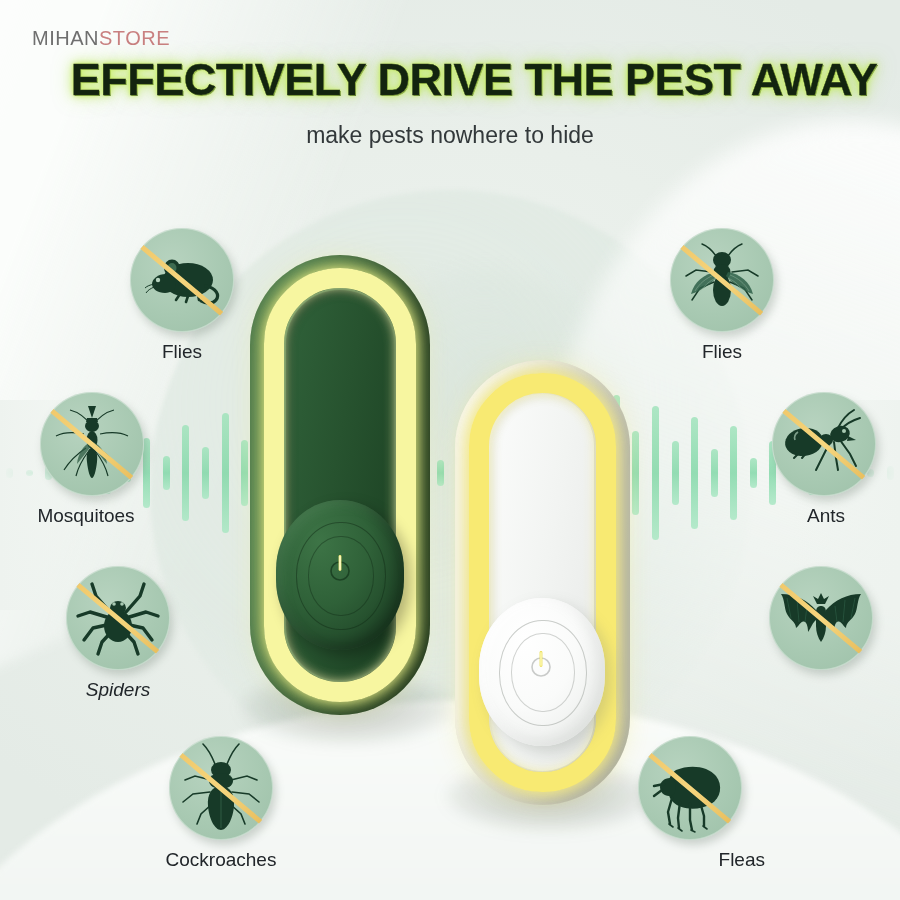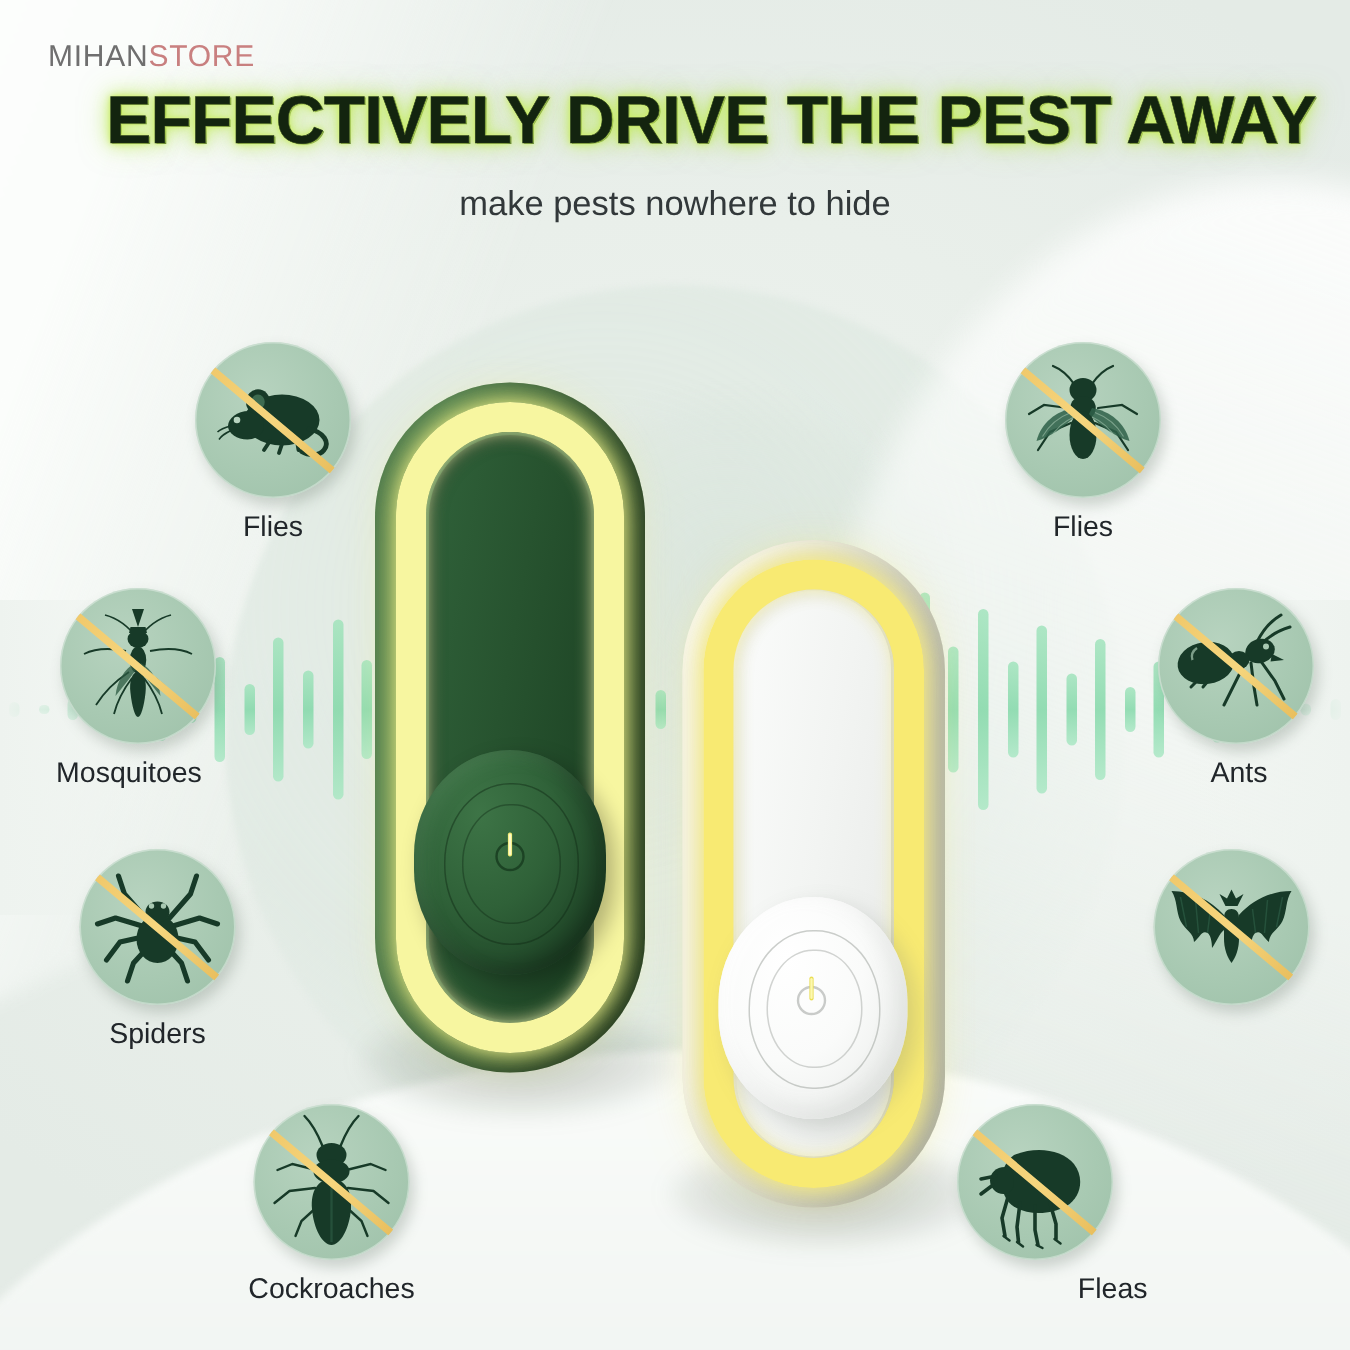--- a/index.html
+++ b/index.html
@@ -174,21 +174,21 @@
     transform:rotate(40deg);
     background:linear-gradient(90deg,#f0c86a 0%,#f6d67e 50%,#e8bd5c 100%);
     border-radius:3px;
   }
   .pest .label{
     margin-top:9px;font-size:19px;color:#21262a;white-space:nowrap;font-weight:400;
   }
   
   #pest-mice      {left:107px;top:228px;width:150px;}
   #pest-mosquitoes{left:17px; top:392px;width:150px;}
-  #pest-spiders   {left:30px; top:566px;width:150px;}
+  #pest-spiders   {left:43px; top:566px;width:150px;font-style:italic;}
   #pest-cockroaches{left:141px;top:736px;width:160px;}
   
   #pest-flies     {left:647px;top:228px;width:150px;}
   #pest-ants      {left:749px;top:392px;width:150px;}
   #pest-bats      {left:746px;top:566px;width:150px;}
   #pest-fleas     {left:615px;top:736px;width:150px;}
   
   #pest-mosquitoes .label{margin-left:-12px;}
   #pest-ants .label{margin-left:4px;}
   #pest-fleas .label{margin-left:-2px;text-align:right;}

